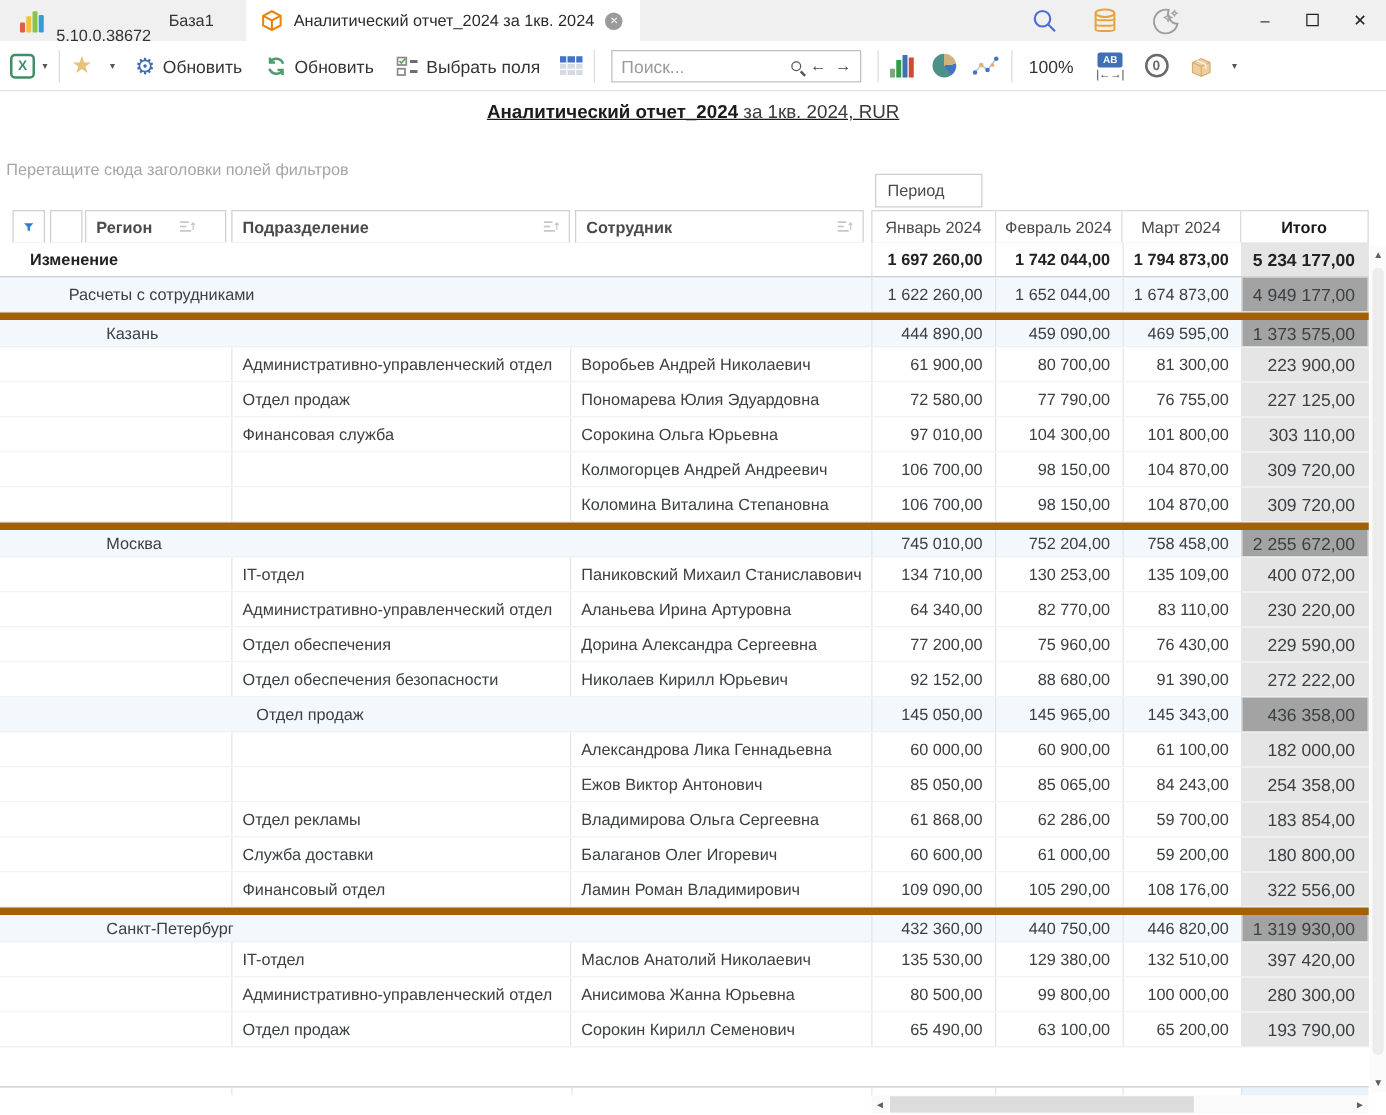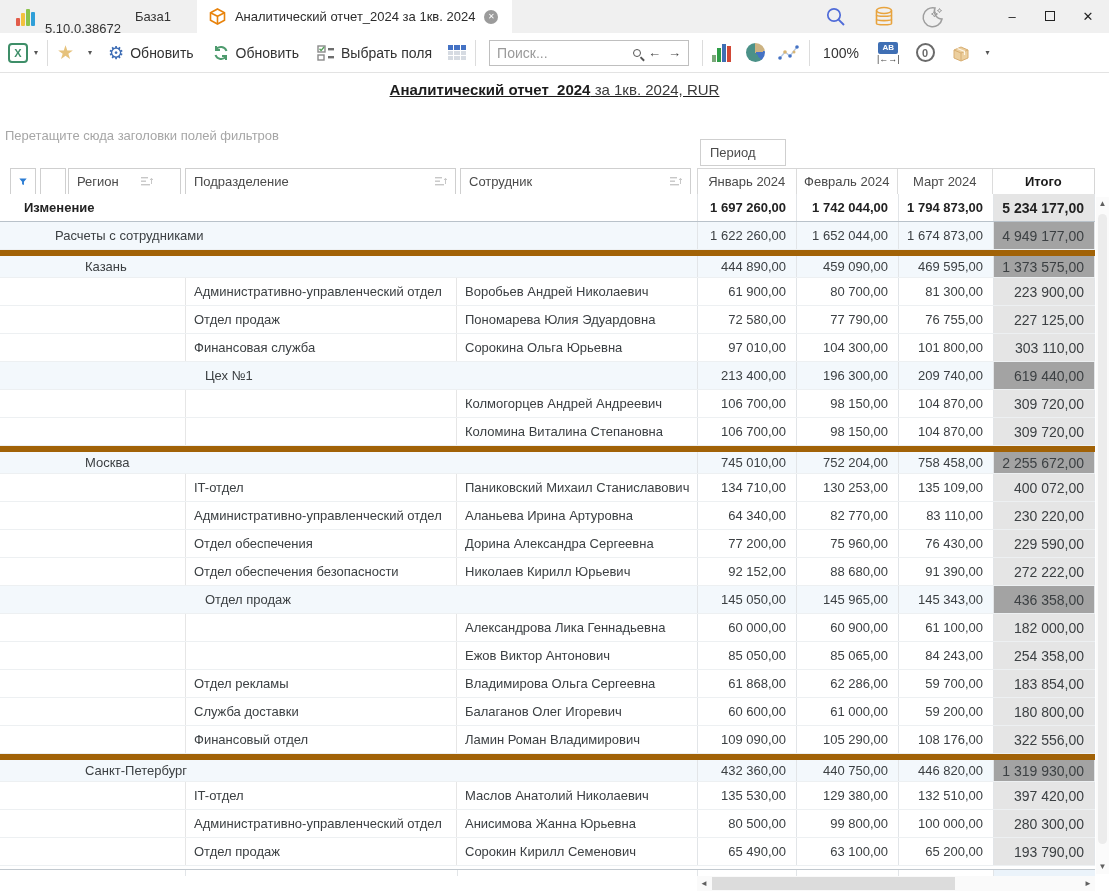--- a/index.html
+++ b/index.html
@@ -53,21 +53,21 @@
   .zeroicon { width:19px; height:19px; border:2px solid #6a6a6a; border-radius:50%; color:#6a6a6a; font-size:11px; font-weight:bold; display:flex; align-items:center; justify-content:center; cursor:pointer; }
 
   
   .rtitle { position:absolute; top:81px; left:0; width:1109px; text-align:center; font-size:15px; color:#1c1c1c;text-decoration:underline; }
   .rtitle b { font-weight:700; }
   .rtitle span.rest { color:#3a3a3a; font-weight:400; }
   .fhint { position:absolute; top:112px; left:5px; font-size:13px; color:#a6a6a6;margin-top:16px; }
 
   
   .periodbox { position:absolute; left:700px; top:139px; width:86px; height:27px; border:1px solid #cfcfcf; background:#fff; font-size:13px; color:#4a4a4a; display:flex; align-items:center; padding-left:9px; }
-  .hbox { position:absolute; top:168px; height:27px; border:1px solid #cfcfcf; background:#fff; display:flex; align-items:center; font-size:13px; color:#4a4a4a; padding:0 8px; }
+  .hbox { position:absolute; top:168px; height:27px; border:1px solid #cfcfcf; background:#fff; display:flex; align-items:center; font-size:13px; color:#4a4a4a; padding:0 8px;font-weight:bold; }
   .hbox .sorticon { margin-left:auto; opacity:.7; }
   .hbox.region-h .sorticon { margin-left:22px; }
   .colheads { position:absolute; left:697px; top:168px; width:398px; height:27px; border:1px solid #d6d6d6; display:flex; background:#fff; }
   .colheads .ch { display:flex; align-items:center; justify-content:center; font-size:13px; color:#4a4a4a; border-right:1px solid #dcdcdc; }
   .colheads .ch:last-child { border-right:none; font-weight:bold; color:#1a1a1a; }
 
   
   .grid { position:absolute; left:0; top:194px; width:1095px; }
   .grow { display:flex; height:28px; border-bottom:1px solid #edf0f2; background:#fff; }
   .c { display:flex; align-items:center; font-size:13px; color:#3c4043; overflow:hidden; white-space:nowrap; }
@@ -314,27 +314,20 @@
     </div>
     <div class="grow det">
       <div class="c region"></div>
       <div class="c dept">Финансовая служба</div>
       <div class="c emp">Сорокина Ольга Юрьевна</div>
       <div class="c val v0">97 010,00</div>
       <div class="c val v1">104 300,00</div>
       <div class="c val v2">101 800,00</div>
       <div class="c val v3">303 110,00</div>
     </div>
-    <div class="grow sub">
-      <div class="c glabel" style="padding-left:205px">Цех №1</div>
-      <div class="c val v0">213 400,00</div>
-      <div class="c val v1">196 300,00</div>
-      <div class="c val v2">209 740,00</div>
-      <div class="c val v3">619 440,00</div>
-    </div>
     <div class="grow det2">
       <div class="c region"></div>
       <div class="c dept"></div>
       <div class="c emp">Колмогорцев Андрей Андреевич</div>
       <div class="c val v0">106 700,00</div>
       <div class="c val v1">98 150,00</div>
       <div class="c val v2">104 870,00</div>
       <div class="c val v3">309 720,00</div>
     </div>
     <div class="grow det2">

